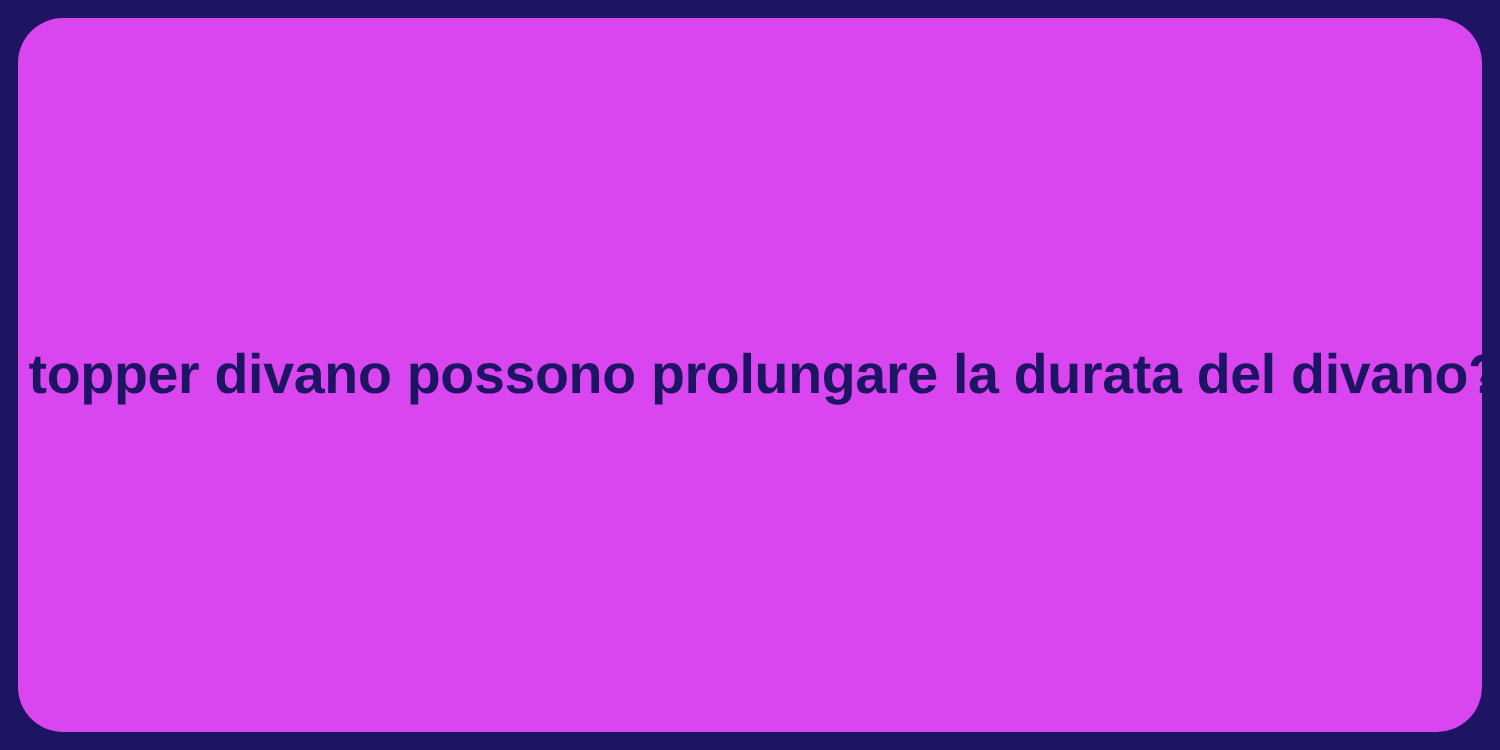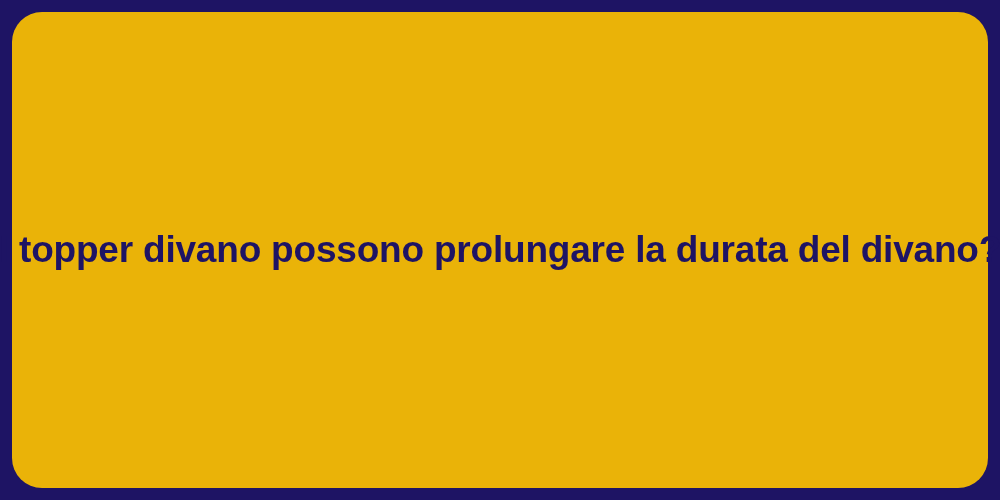--- a/index.html
+++ b/index.html
@@ -20,21 +20,21 @@
     width: 1000px;
     height: 500px;
     background: #1e1464;
     padding: 12px;
   }
 
   .card-panel {
     box-sizing: border-box;
     width: 100%;
     height: 100%;
-    background: #eab308;
+    background: #d946ef;
     border-radius: 30px;
     display: flex;
     align-items: center;
     justify-content: center;
     padding: 0 40px;
   }
 
   .question-heading {
     margin: 0;
     color: #1e1464;

